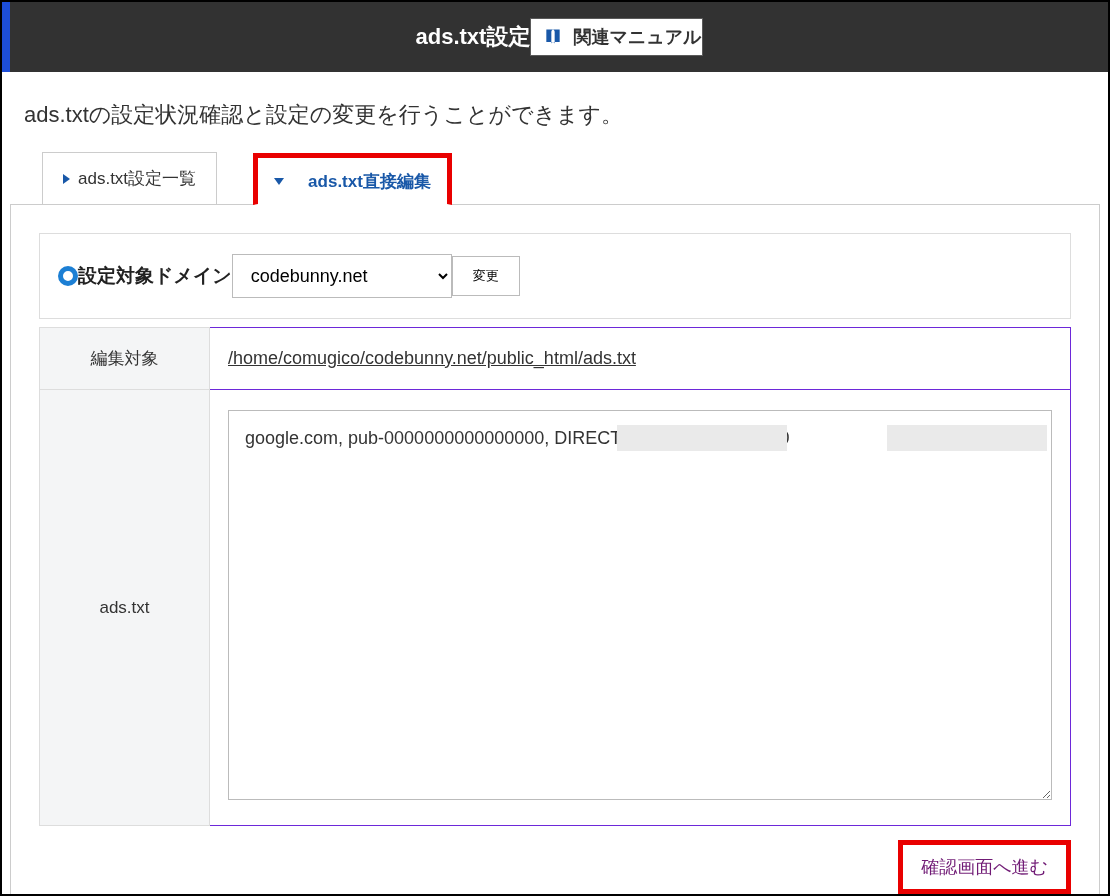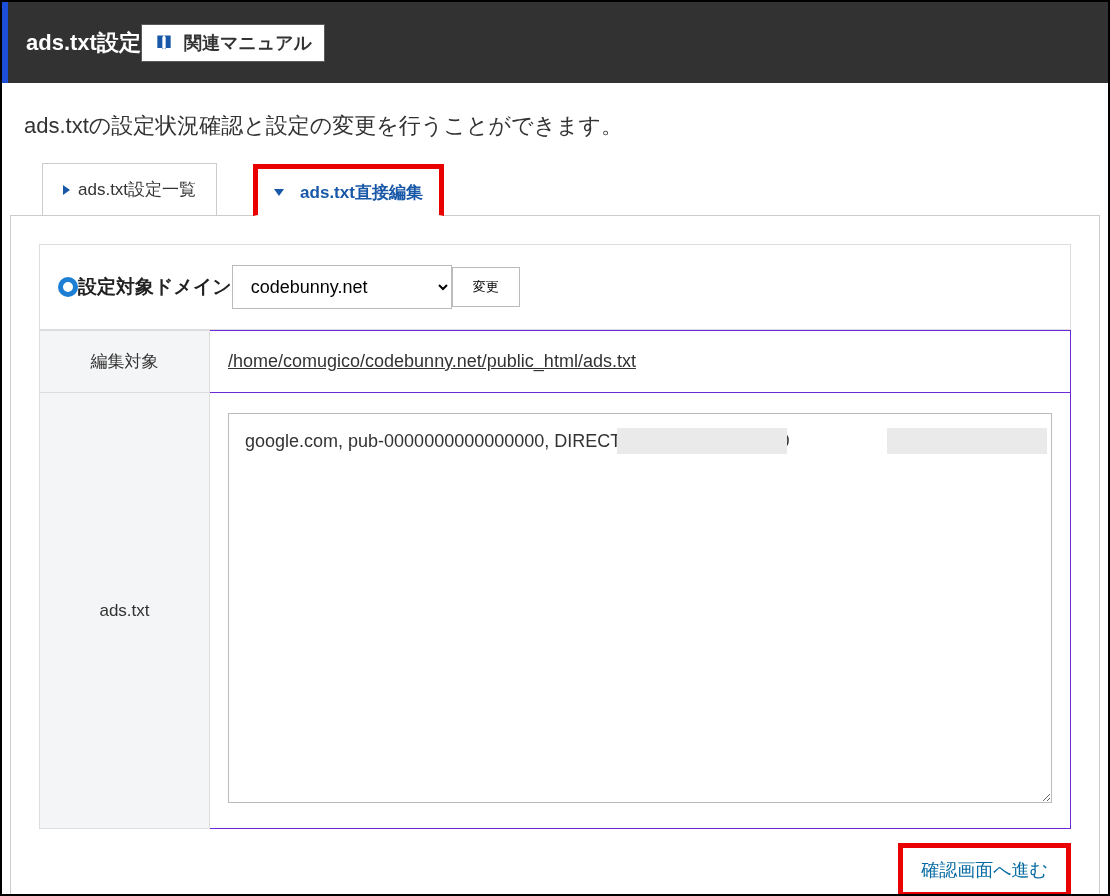--- a/index.html
+++ b/index.html
@@ -6,36 +6,36 @@
   body {
     font-family: "Hiragino Kaku Gothic ProN", "Meiryo", "MS PGothic", sans-serif;
     background: #fff;
     width: 1110px;
     height: 896px;
     border: 2px solid #000;
     overflow: hidden;
   }
   .header {
     background: #323232;
-    border-left: 6px solid #1d4ed8;
-    height: 81px;
-    display: flex;
-    align-items: center;
-    justify-content: flex-start;
+    border-left: 8px solid #1d4ed8;
+    height: 70px;
+    display: flex;
+    align-items: center;
+    justify-content: center;
     padding: 0 18px;
   }
   .header-title {
     color: #fff;
     font-size: 22px;
     font-weight: bold;
   }
   .manual-btn {
     background: #fff;
     border: 1px solid #5a5a5a;
-    padding: 6px 12px 6px 12px;
+    padding: 6px 0 6px 12px;
     display: inline-flex;
     align-items: center;
     gap: 10px;
     font-size: 18px;
     font-weight: bold;
     color: #333;
     cursor: pointer;
   }
   .manual-icon {
     display: inline-flex;
@@ -74,21 +74,21 @@
     z-index: 1;
   }
   .tab-highlight {
     border: 5px solid #e90000;
     padding: 0;
   }
   .tab-highlight .inner {
     padding: 9px 16px;
     display: flex;
     align-items: center;
-    gap: 16px;
+    gap: 24px;
   }
   .chevron-right {
     width: 0; height: 0;
     border-top: 5px solid transparent;
     border-bottom: 5px solid transparent;
     border-left: 7px solid #1958a8;
   }
   .chevron-down {
     width: 0; height: 0;
     border-left: 5px solid transparent;
@@ -128,21 +128,21 @@
   .change-btn {
     font-size: 13px;
     padding: 10px 20px;
     border: 1px solid #bbb;
     background: #fff;
     cursor: pointer;
   }
   table.form-table {
     width: 100%;
     border-collapse: collapse;
-    margin-top: 0;
+    margin-top: 8px;
   }
   table.form-table th {
     background: #f4f5f6;
     border: 1px solid #ddd;
     font-weight: normal;
     font-size: 17px;
     color: #333;
     width: 170px;
     vertical-align: middle;
     text-align: center;
@@ -188,21 +188,21 @@
   }
   .footer-row {
     display: flex;
     justify-content: flex-end;
     margin-top: 14px;
   }
   .confirm-btn {
     border: 5px solid #e90000;
     padding: 10px 18px;
     font-size: 18px;
-    color: #0369a1;
+    color: #701a75;
     background: #fff;
     cursor: pointer;
   }
 </style>
 </head>
 <body>
 
 <div class="header">
   <div class="header-title">ads.txt設定</div>
   <button class="manual-btn">

